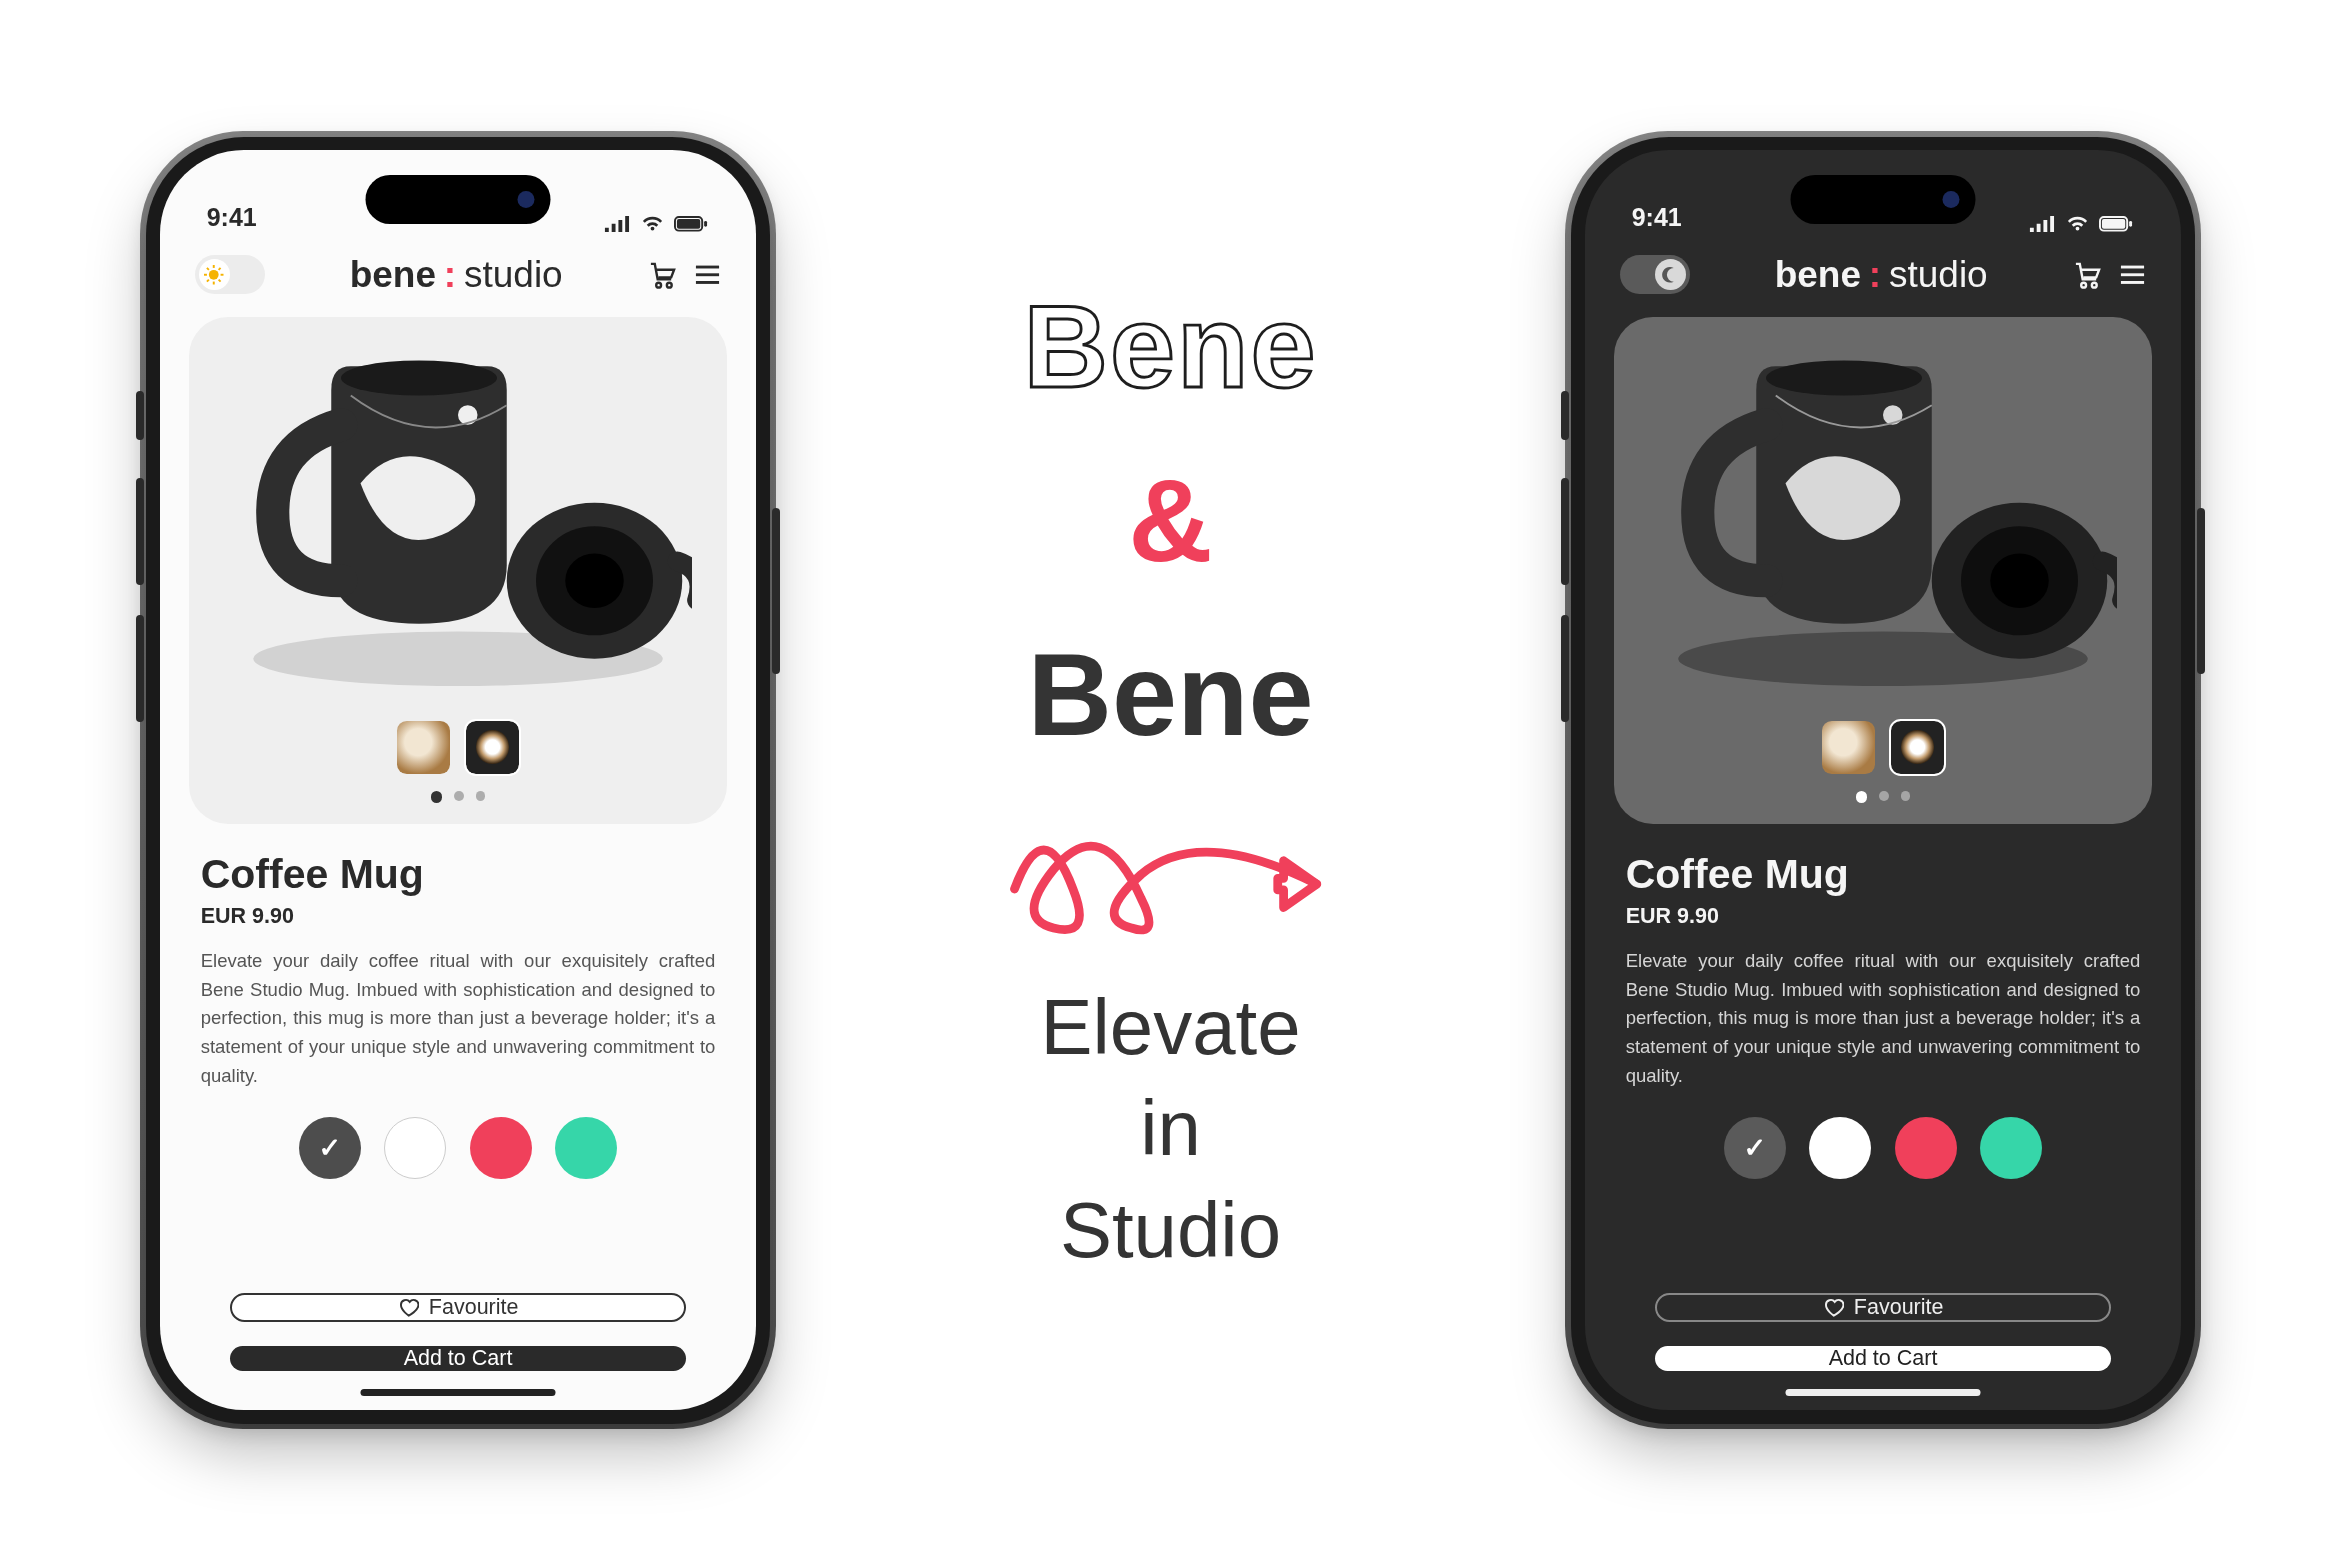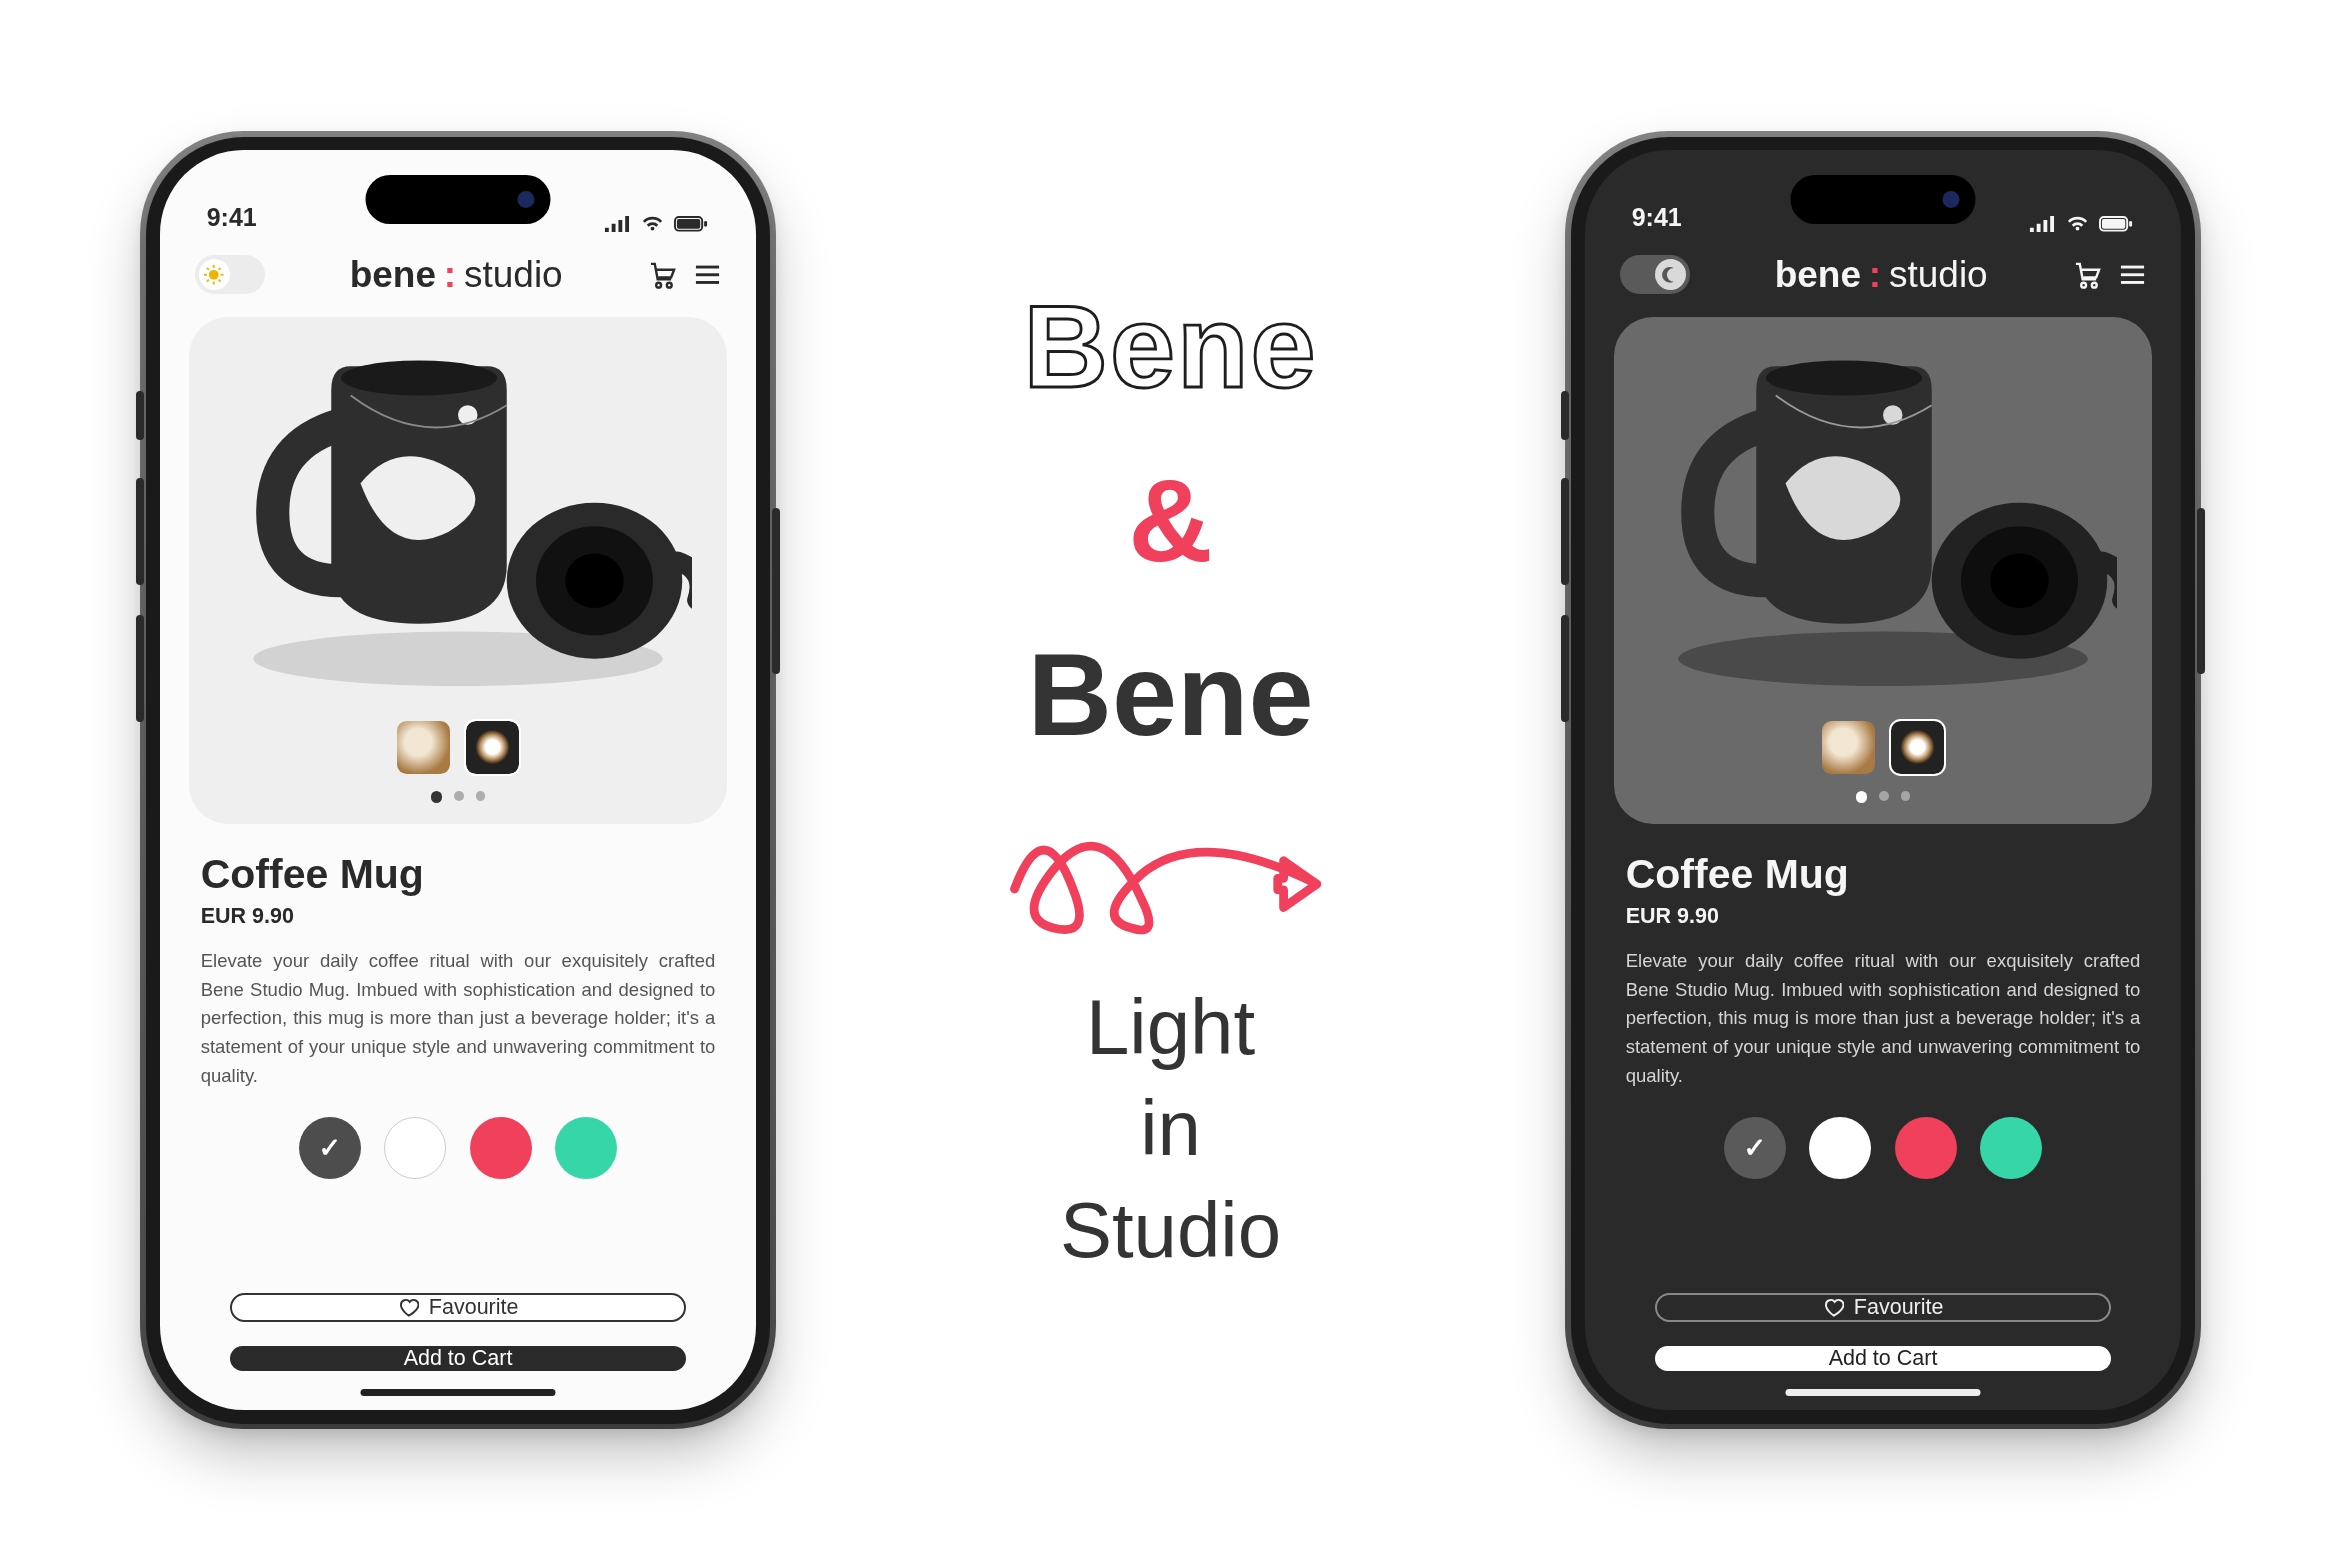--- a/index.html
+++ b/index.html
@@ -319,21 +319,21 @@
 
 <div class="center">
   <div class="word light">Bene</div>
   <div class="word amp">&amp;</div>
   <div class="word dark">Bene</div>
   <svg class="squiggle" viewBox="0 0 360 140">
     <path d="M20 90 q30 -80 60 0 q20 50 -20 40 q-40 -10 0 -60 q50 -60 90 30 q20 40 -10 30 q-40 -10 10 -55 q60 -50 180 10" fill="none" stroke="#f0405b" stroke-width="9" stroke-linecap="round"></path>
     <path d="M330 85 l-34 -24 v18 l-6 0 v12 l6 0 v18 z" fill="none" stroke="#f0405b" stroke-width="9" stroke-linejoin="round" stroke-linecap="round"></path>
   </svg>
   <div class="word themes">
-    <span>Light</span><br>
+    <span>Elevate</span><br>
     <span>in</span><br>
     <span>Studio</span>
   </div>
 </div>
 
 <div class="phone">
   <div class="btn b1"></div>
     <div class="btn b2"></div>
     <div class="btn b3"></div>
     <div class="btn b4"></div>

